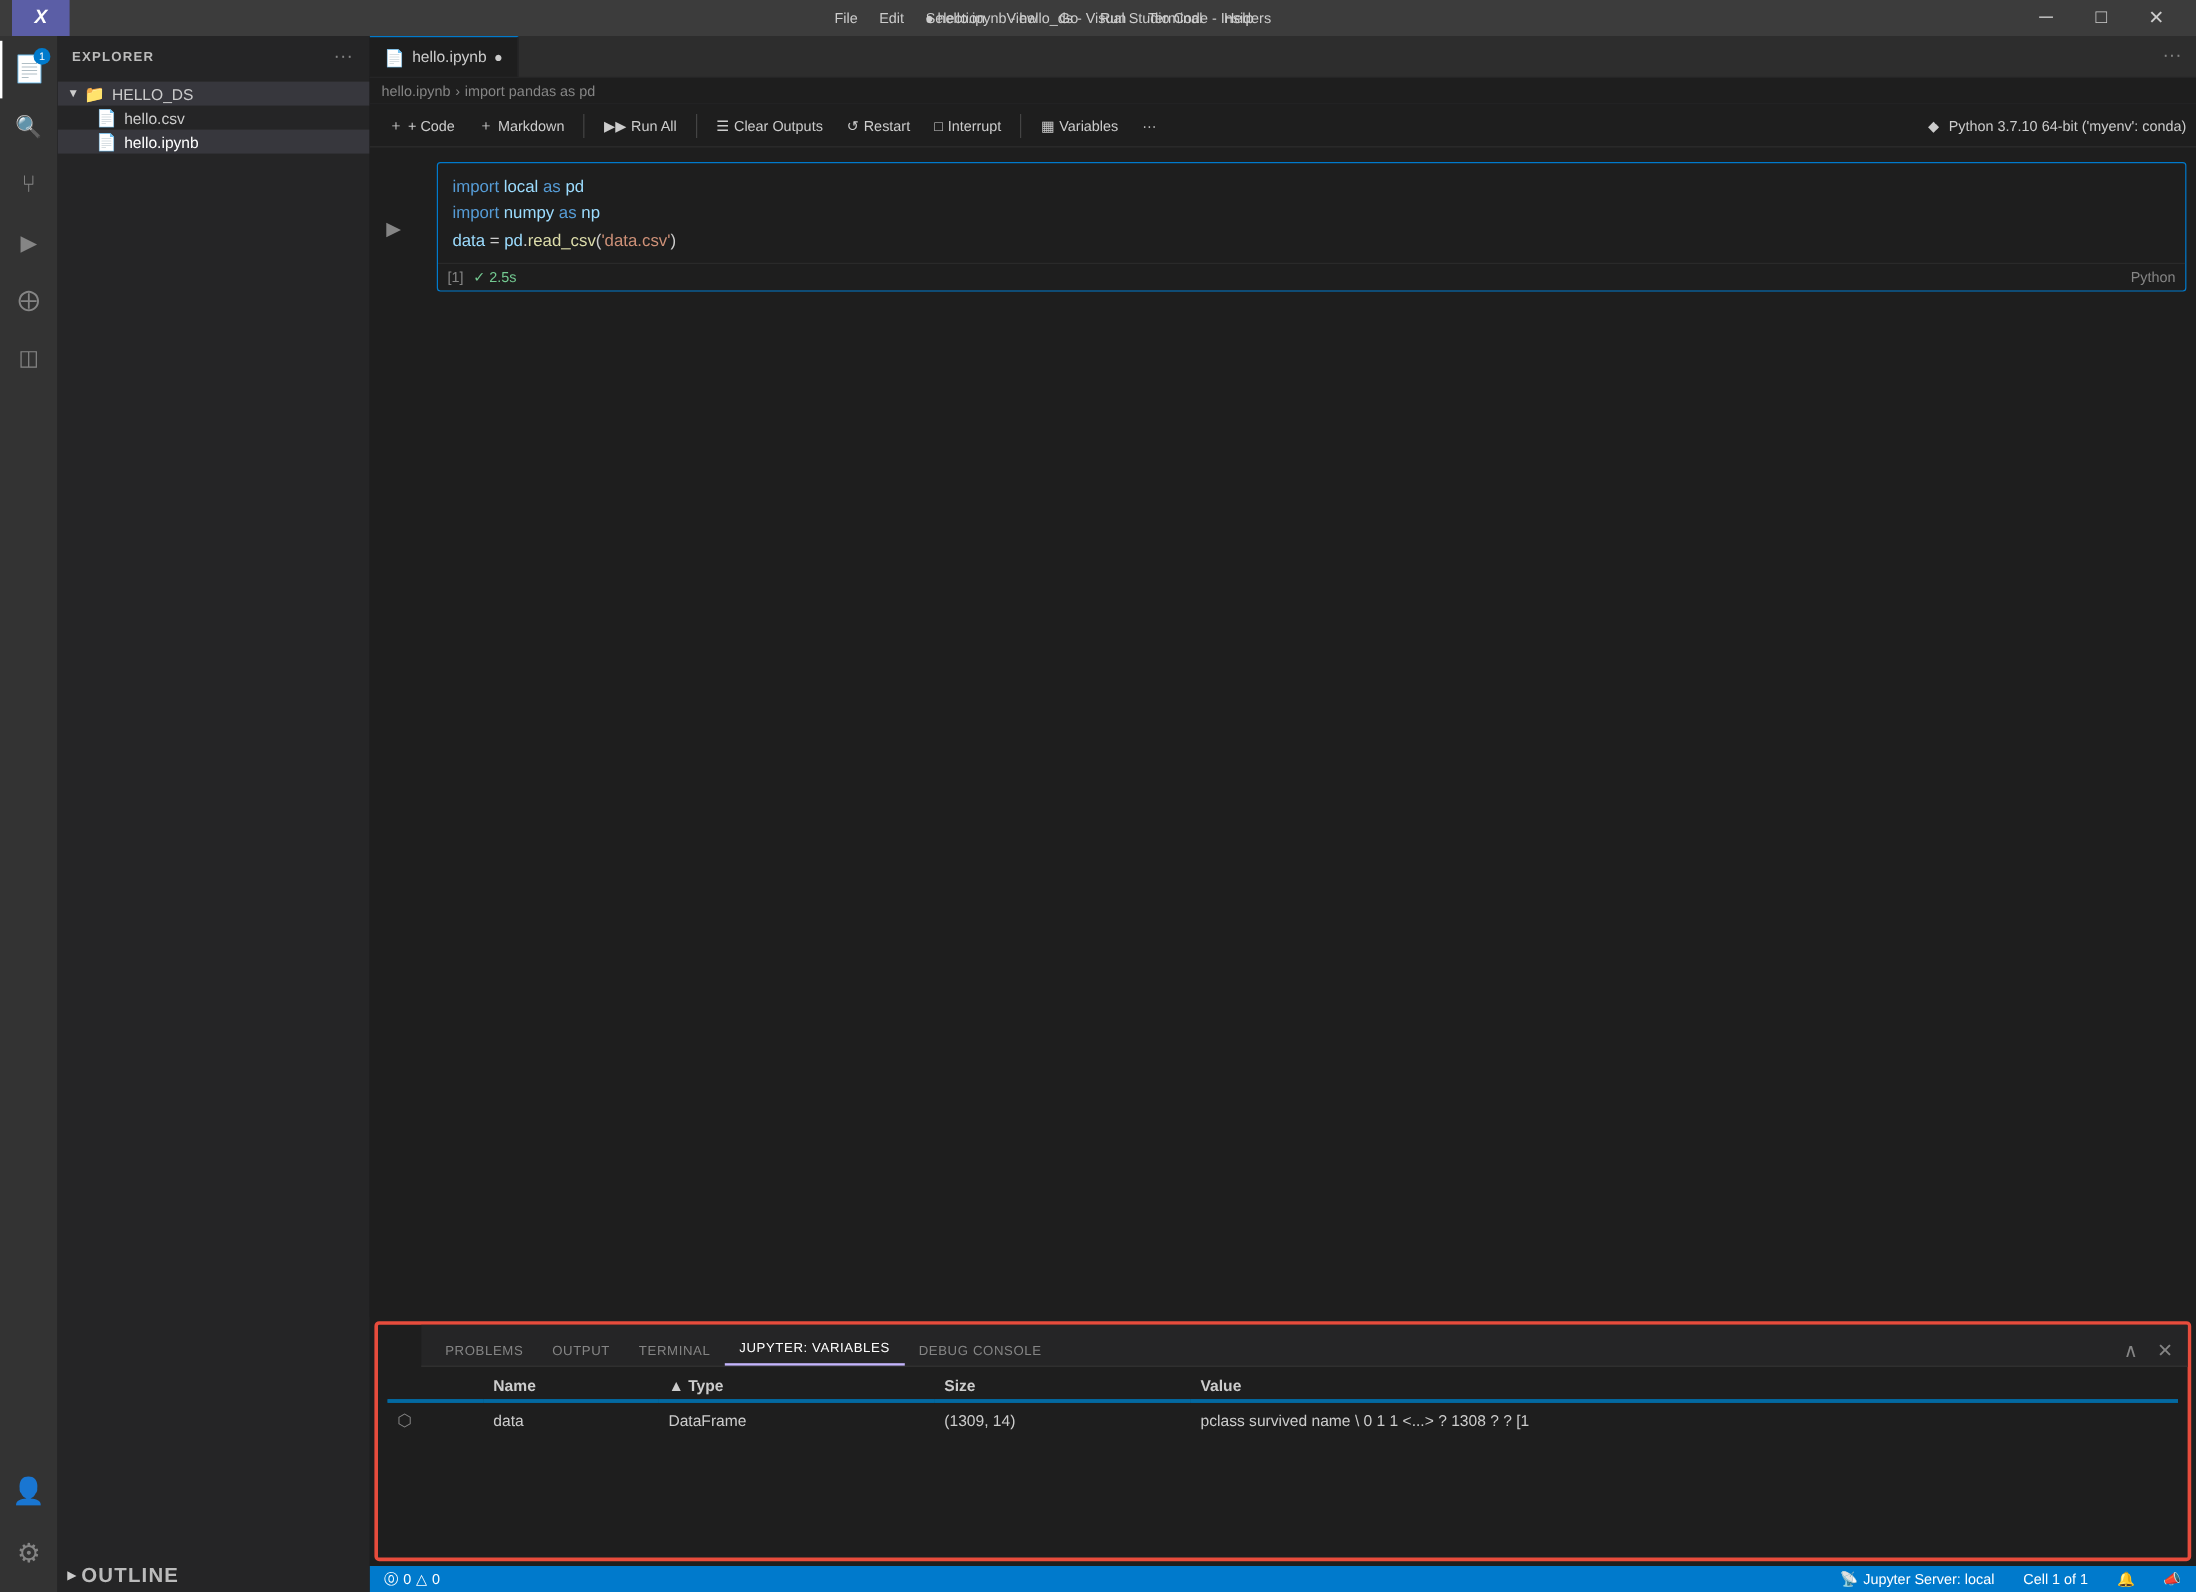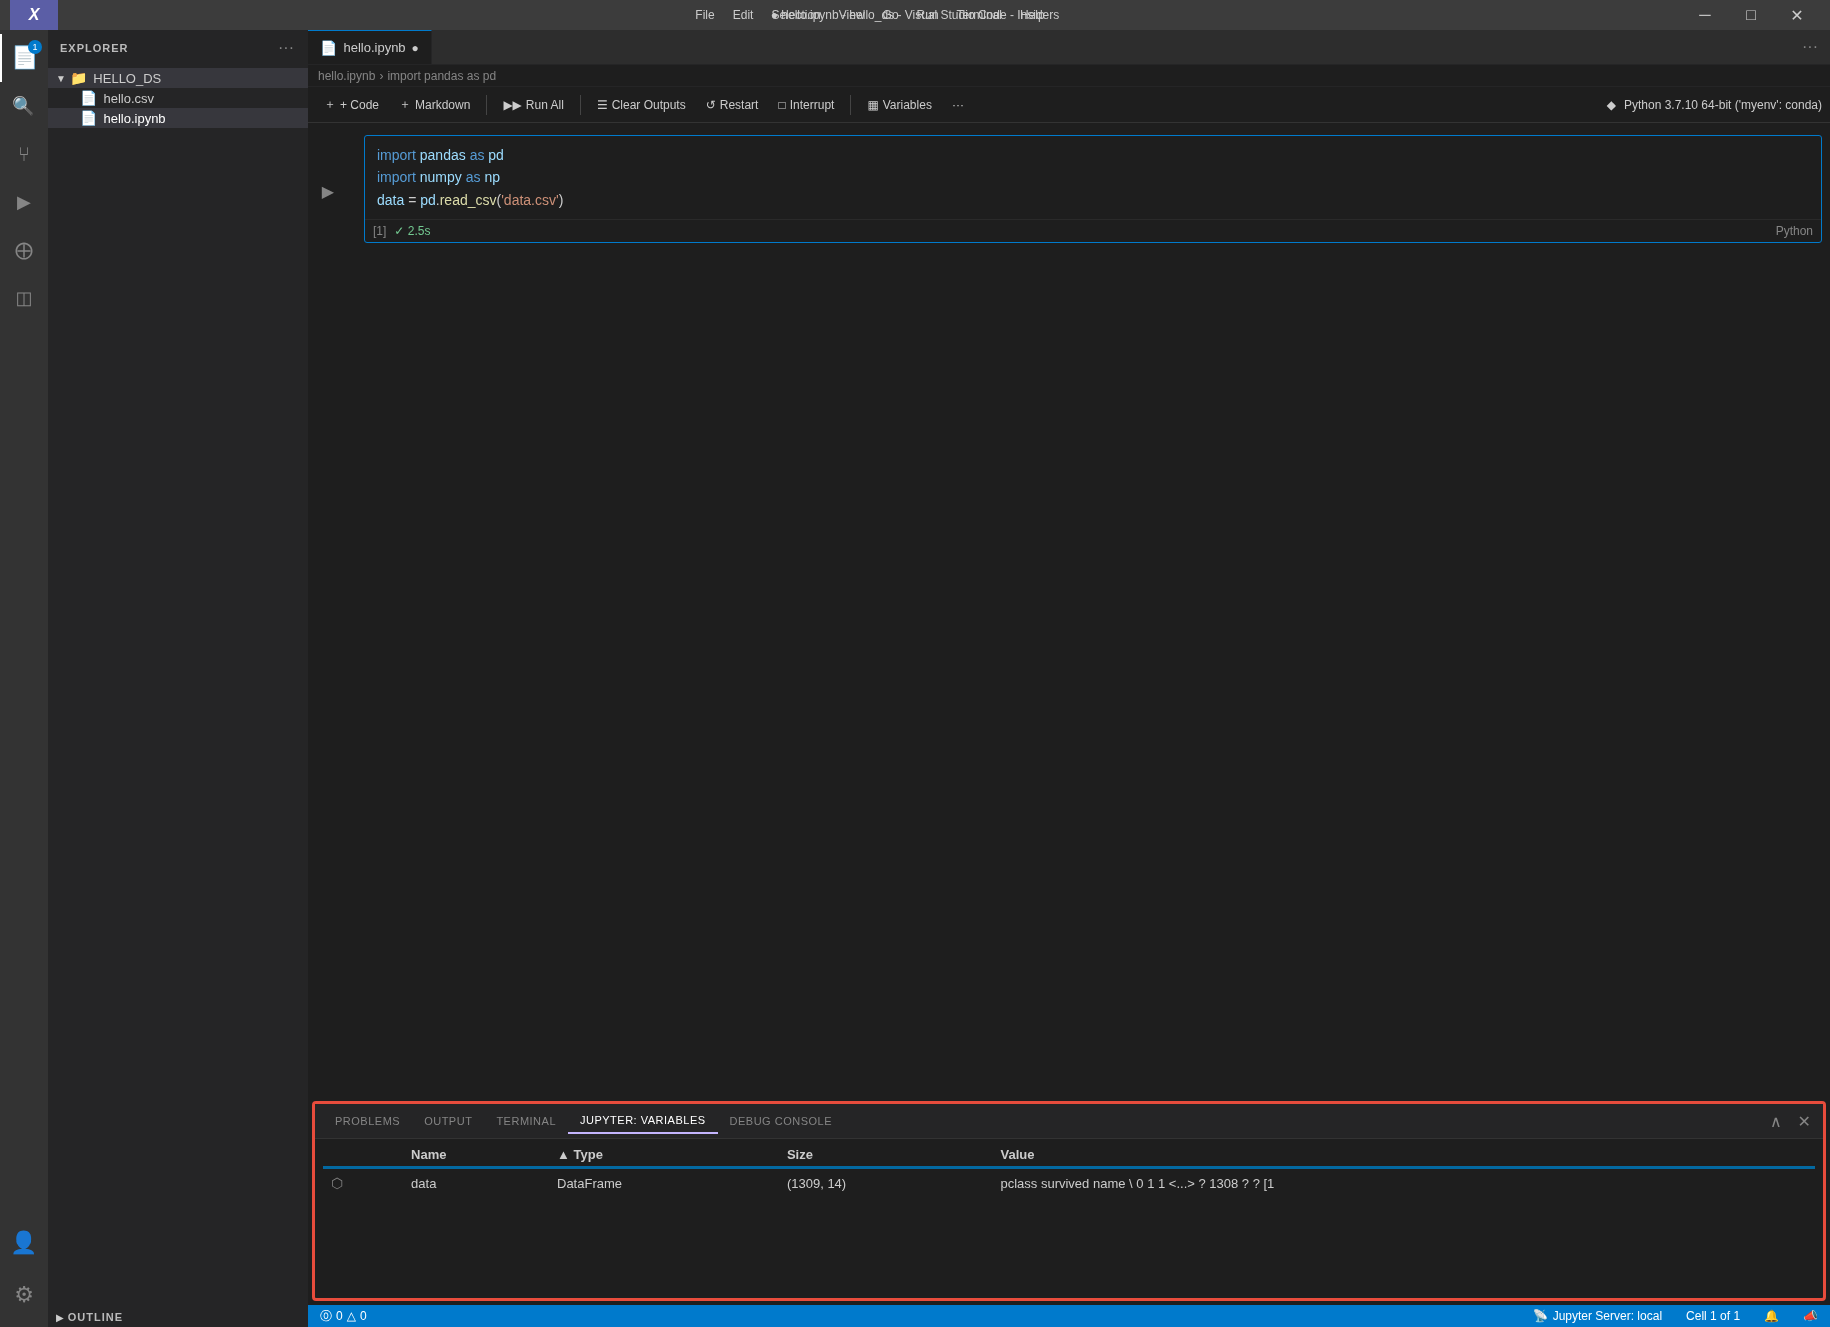--- a/index.html
+++ b/index.html
@@ -353,26 +353,27 @@
       border-top: 1px solid #444444;
       display: flex;
       flex-direction: column;
       flex-shrink: 0;
       border: 3px solid #e74c3c;
       border-radius: 4px;
       margin: 4px;
     }
     .panel-tabs {
       display: flex;
-      align-items: center;
+      align-items: flex-end;
       background: #252526;
       border-bottom: 1px solid #333333;
       height: 35px;
       padding: 0 8px;
       flex-shrink: 0;
+      margin-left: 36px;
     }
     .panel-tab {
       padding: 6px 12px;
       font-size: 11px;
       cursor: pointer;
       color: #858585;
       text-transform: uppercase;
       letter-spacing: 0.5px;
     }
     .panel-tab.active {
@@ -538,21 +539,21 @@
         <span class="file-icon">📄</span>
         <span>hello.csv</span>
       </div>
       <div class="file-row active">
         <span class="file-icon">📄</span>
         <span>hello.ipynb</span>
       </div>
     </div>
     <div class="outline-section">
       <span class="folder-arrow">▶</span>
-      <span style="font-size:11px; text-transform:uppercase; letter-spacing:1px; color:#bbbbbb; font-weight:700;">OUTLINE</span>
+      <span style="font-size:17px; text-transform:uppercase; letter-spacing:1px; color:#bbbbbb; font-weight:700;">OUTLINE</span>
     </div>
   </div>
 
   <div class="editor-area">
 
     <div class="tab-bar">
       <div class="tab active">
         <span class="tab-icon">📄</span>
         <span>hello.ipynb</span>
         <span style="color:#cccccc; font-size:12px;">●</span>
@@ -610,21 +611,21 @@
     <div class="cell-area">
       <div class="cell">
         <div class="cell-gutter">
           <div class="cell-run-btn">▶</div>
         </div>
         <div class="cell-content focused">
           <div class="code-lines">
             <div class="code-line">
               <span class="kw">import</span>
               <span>&nbsp;</span>
-              <span class="var">pandas</span>
+              <span class="var">local</span>
               <span>&nbsp;</span>
               <span class="kw">as</span>
               <span>&nbsp;</span>
               <span class="var">pd</span>
             </div>
             <div class="code-line">
               <span class="kw">import</span>
               <span>&nbsp;</span>
               <span class="var">numpy</span>
               <span>&nbsp;</span>

